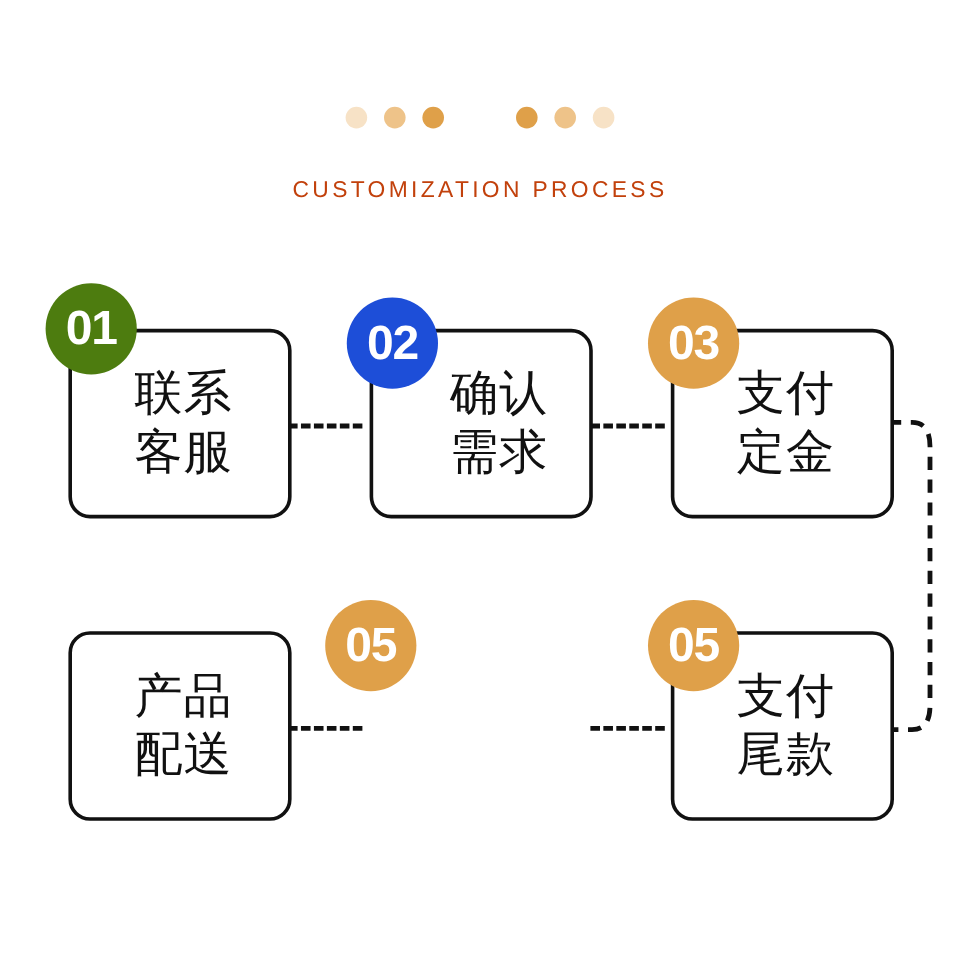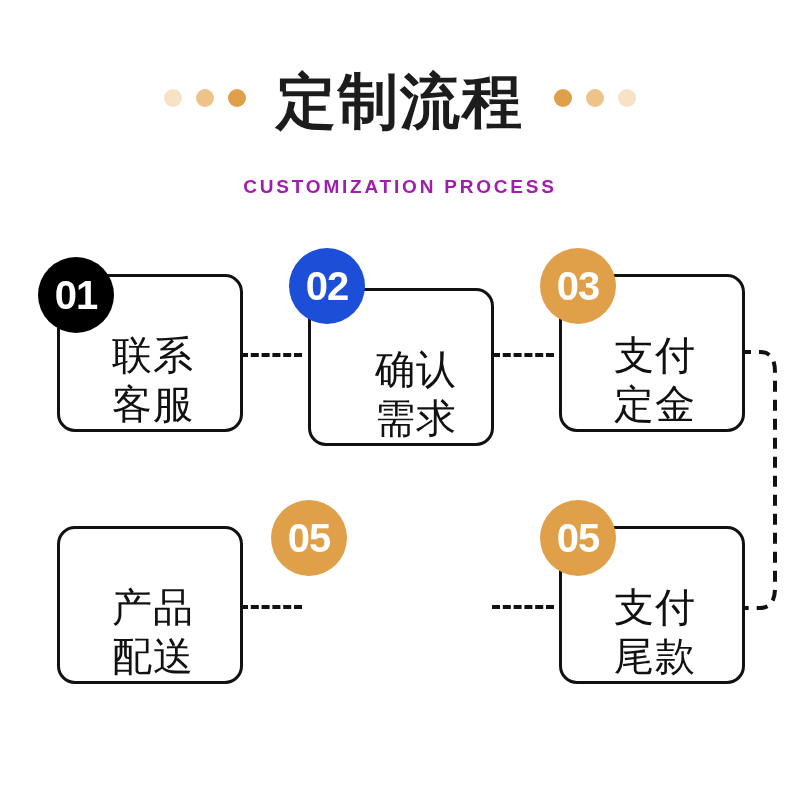--- a/index.html
+++ b/index.html
@@ -63,45 +63,44 @@
     line-height: 1;
     white-space: nowrap;
   }
   .subtitle {
     position: absolute;
     left: 0;
     top: 88px;
     width: 800px;
     text-align: center;
     font-size: 19px;
-    font-weight: bold;
+    font-weight: normal;
     letter-spacing: 2.8px;
-    color: #a21caf;
-    margin-top: 28px;
+    color: #c2410c;
   }
 
   
   .flow {
     position: absolute;
     left: 0;
     top: 0;
     width: 800px;
     height: 800px;
   }
 
   .card {
     position: absolute;
     width: 186px;
     height: 158px;
     border: 3.5px solid #111111;
     border-radius: 18px;
     background: #ffffff;
     box-sizing: border-box;
     display: flex;
-    align-items: flex-end;
+    align-items: center;
     justify-content: center;
     z-index: 2;
   }
   .card-text {
     font-family: "DejaVu Sans", "Liberation Sans", sans-serif;
     font-size: 40px;
     line-height: 1.22;
     color: #111111;
     text-align: center;
     letter-spacing: 1px;
@@ -151,21 +150,20 @@
   <div class="header">
 
     <div class="title-row">
 
       <span class="dots left">
         <span class="dot" style="background:#f7e2c6"></span>
         <span class="dot" style="background:#eec389"></span>
         <span class="dot" style="background:#dfa049"></span>
       </span>
 
-      <span class="main-title">定制流程</span>
 
       <span class="dots right">
         <span class="dot" style="background:#dfa049"></span>
         <span class="dot" style="background:#eec389"></span>
         <span class="dot" style="background:#f7e2c6"></span>
       </span>
 
     </div>
 
     <div class="subtitle">CUSTOMIZATION PROCESS</div>
@@ -180,23 +178,23 @@
       <path d="M 40 22 L 60 22 Q 75 22 75 42 L 75 258 Q 75 278 60 278 L 40 278" stroke="#111111" stroke-width="4" stroke-dasharray="11 8" fill="none" stroke-linecap="butt"></path>
     </svg>
 
     <div class="conn-h" style="left:492px; top:605px; width:62px;"></div>
     <div class="conn-h" style="left:240px; top:605px; width:62px;"></div>
 
     <div class="card" style="left:57px; top:274px;">
       <span class="card-text">联系
 客服</span>
     </div>
-    <div class="badge" style="left: 38px; top: 257px; background: #000000;">01</div>
-
-    <div class="card" style="left:308px; top:288px;padding-left:24px;">
+    <div class="badge" style="left: 38px; top: 236px; background: #4d7c0f;">01</div>
+
+    <div class="card" style="left:308px; top:274px;padding-left:24px;">
       <span class="card-text">确认
 需求</span>
     </div>
     <div class="badge" style="left: 289px; top: 248px; background: #1d4ed8;">02</div>
 
     <div class="card" style="left:559px; top:274px;">
       <span class="card-text">支付
 定金</span>
     </div>
     <div class="badge" style="left: 540px; top: 248px; background: rgb(223, 160, 73);">03</div>

